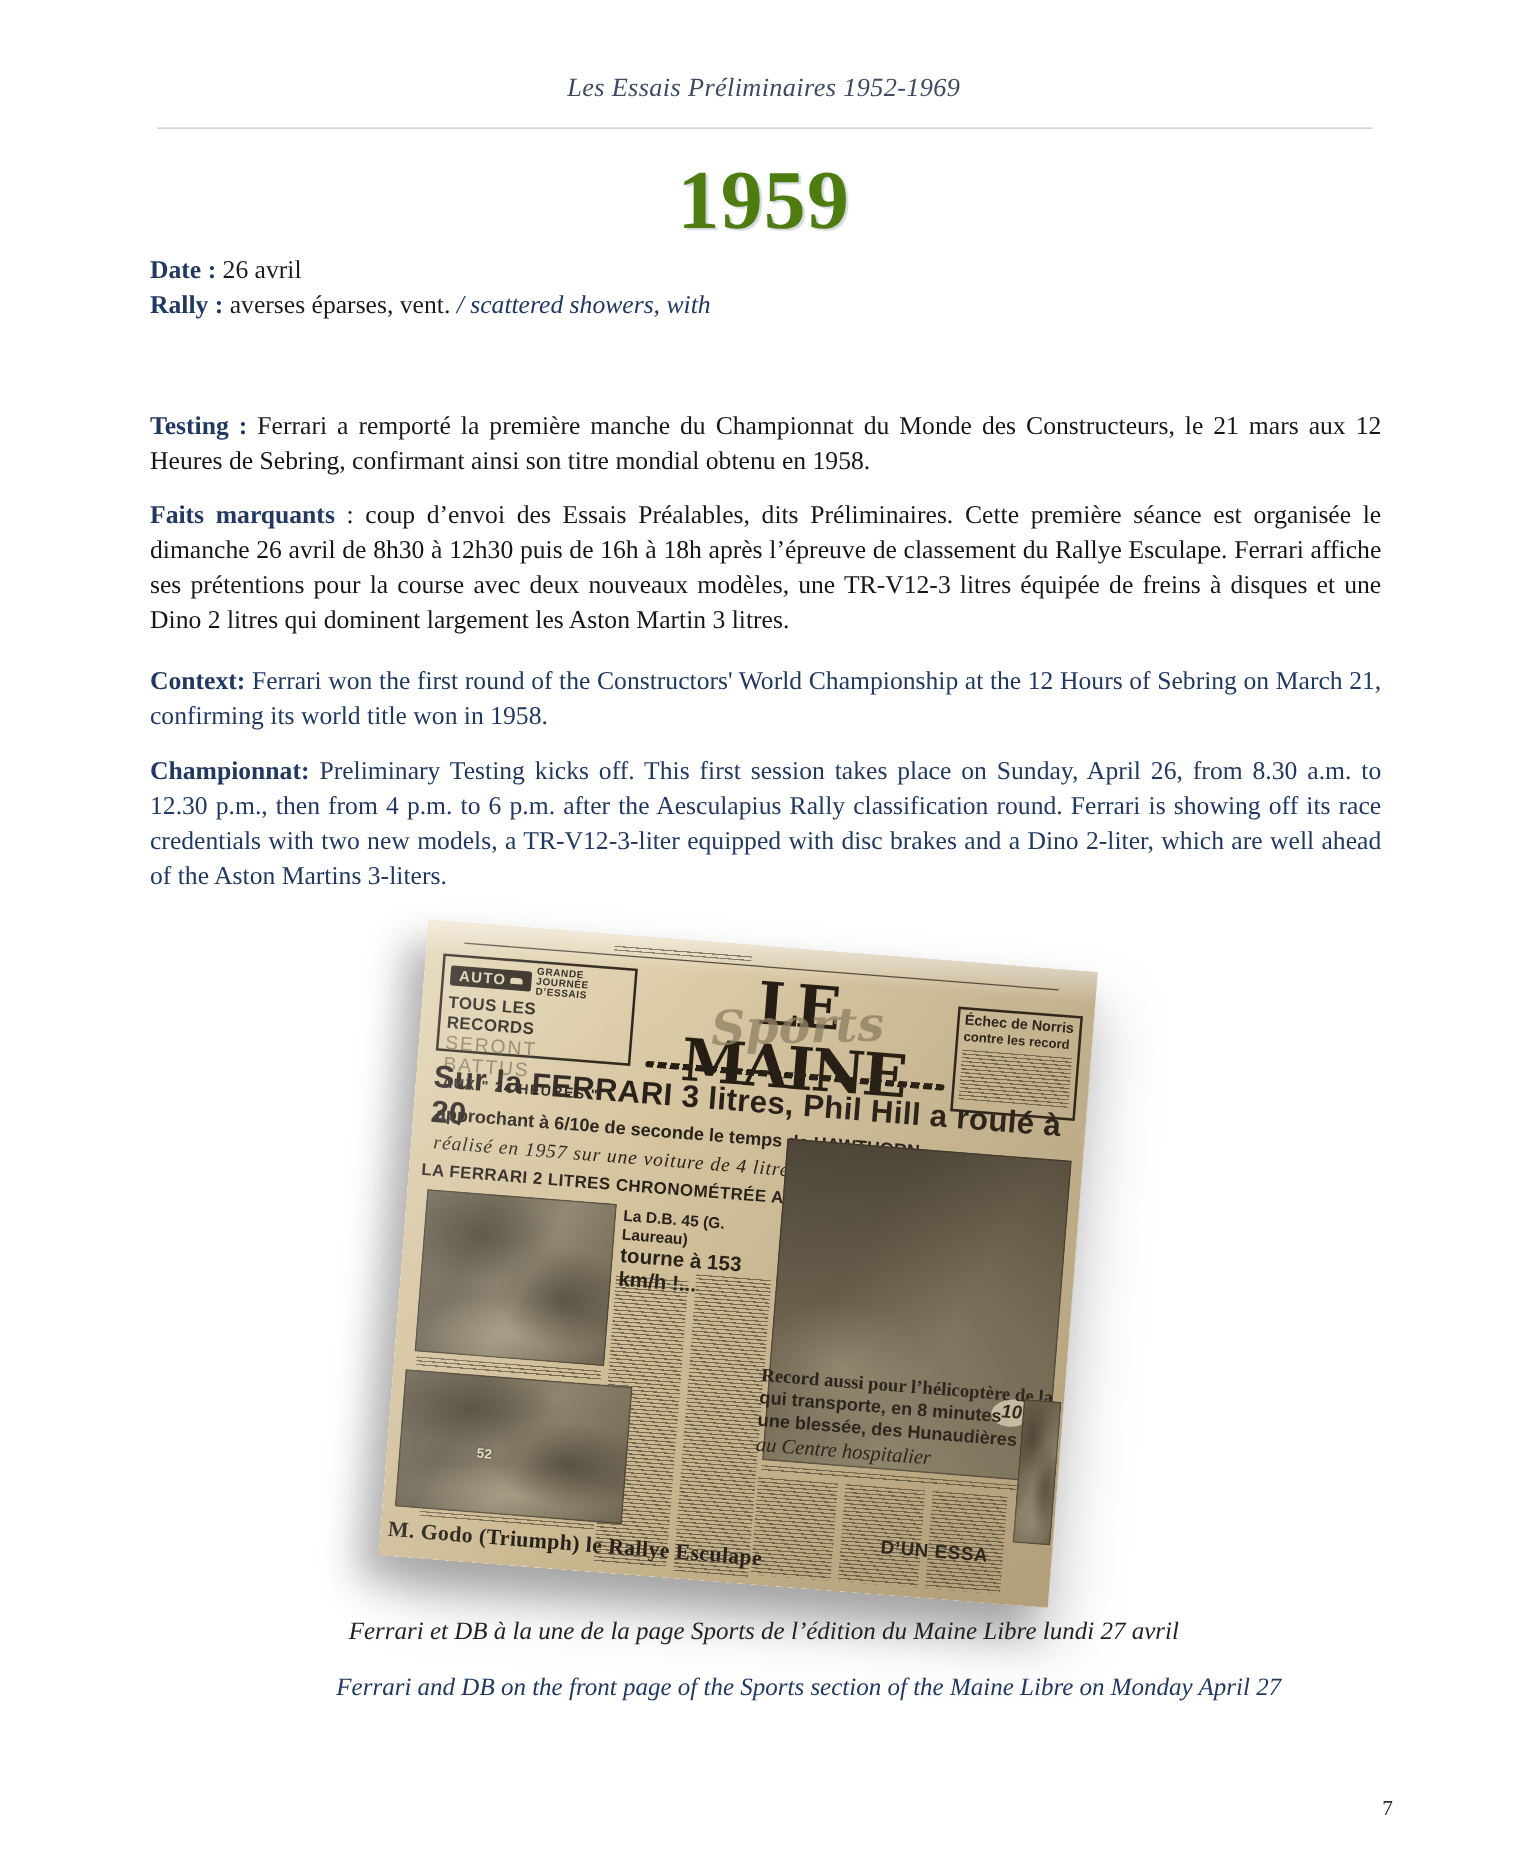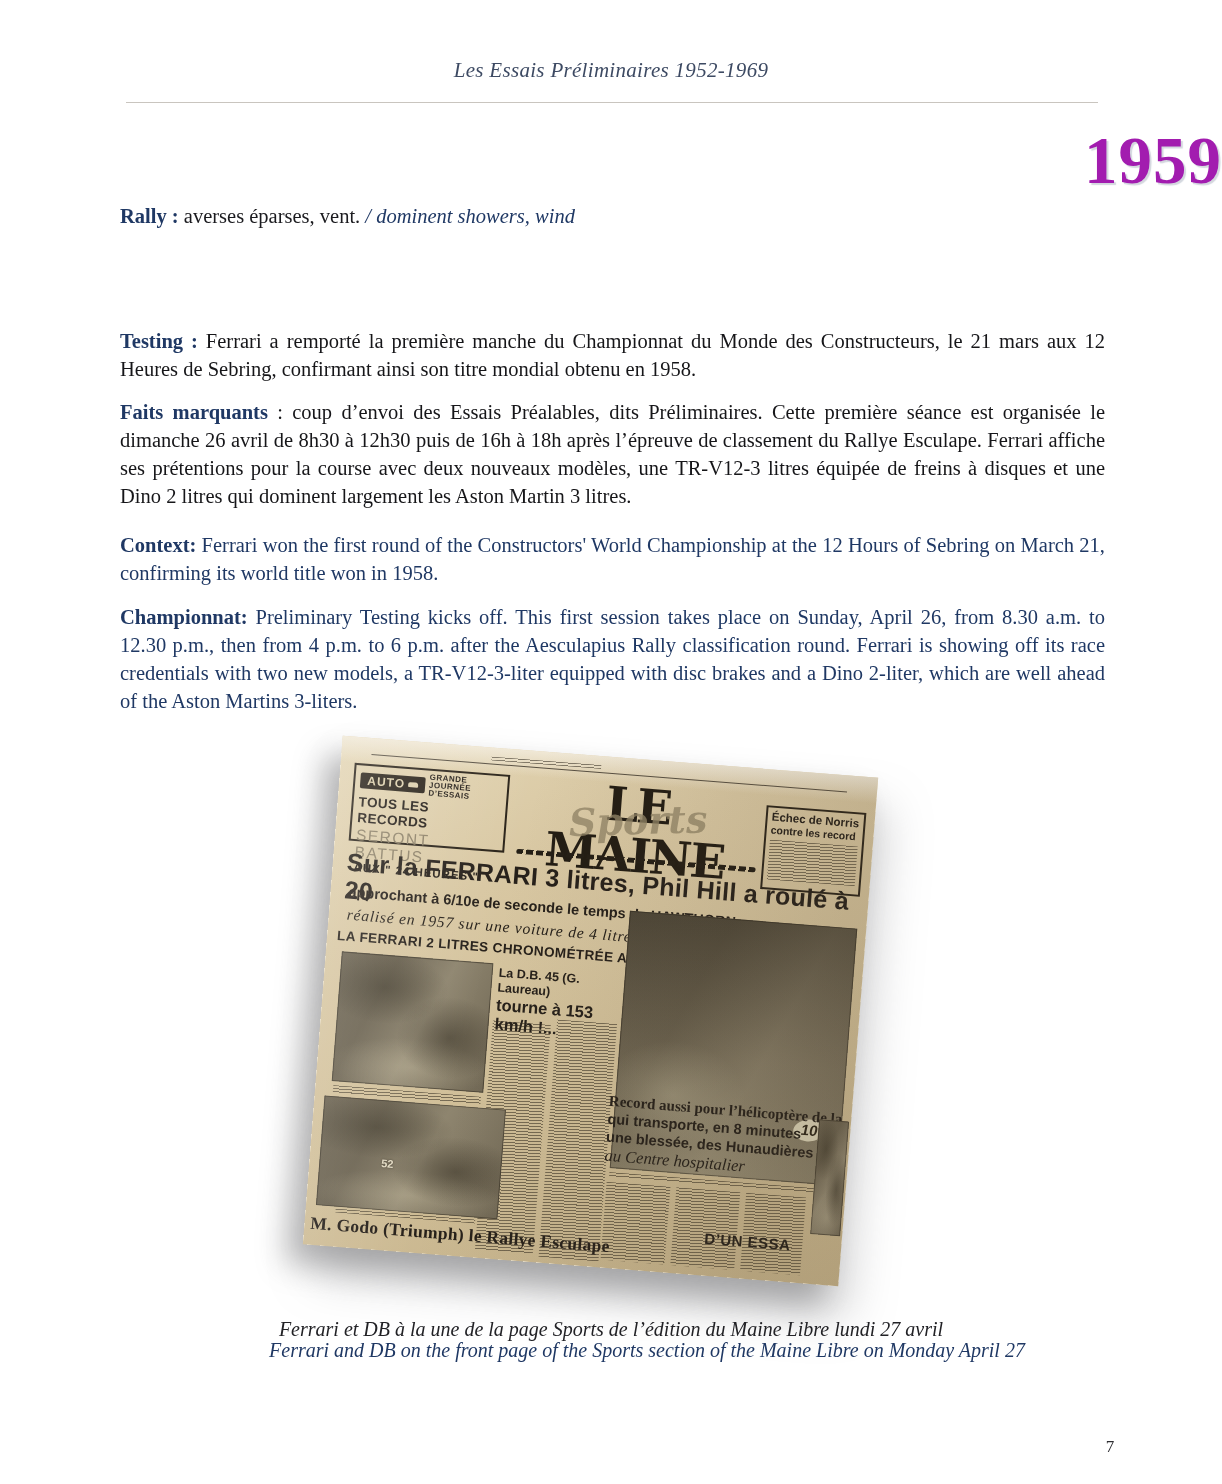--- a/index.html
+++ b/index.html
@@ -12,22 +12,22 @@
   
   .running-header{
     position:absolute;top:58px;left:0;width:100%;text-align:center;
     font-style:italic;font-size:21px;color:#3d4a63;letter-spacing:.3px;
   }
   .header-rule{
     position:absolute;top:102px;left:126px;width:972px;height:0;
     border:0;border-top:1px solid #c9c5bf;margin:0;
   }
   .year-title{
-    position:absolute;top:122px;left:0;width:100%;text-align:right;
-    font-size:67px;font-weight:bold;color:#a21caf;letter-spacing:1px;
+    position:absolute;top:122px;left:0;width:100%;text-align:center;
+    font-size:67px;font-weight:bold;color:#4d7c0f;letter-spacing:1px;
     text-shadow:2px 2px 1px rgba(130,140,160,.35);
   }
 
   
   .meta{position:absolute;top:202px;left:120px;font-size:20.5px;line-height:28px;}
   .meta .lbl{font-weight:bold;color:#1f3864;}
   .meta .it-en{font-style:italic;color:#1f3864;}
 
   
   .para{
@@ -125,37 +125,41 @@
   .np-rec4{font:italic 16.5px/19px "Liberation Serif",serif;}
   .np-colC{left:298px;top:424px;width:64px;height:78px;}
   .np-colD{left:368px;top:424px;width:64px;height:78px;}
   .np-colE{left:438px;top:424px;width:60px;height:78px;}
   .np-essay{left:400px;top:464px;font:bold 15px/17px "Liberation Sans",sans-serif;letter-spacing:.5px;}
   .np-bottom-headline{left:6px;top:478px;width:310px;
     font:bold 17.5px/20px "Liberation Serif",serif;letter-spacing:.3px;}
 
   
   .caption{position:absolute;left:0;width:100%;text-align:center;font-style:italic;font-size:20px;}
-  .caption-fr{top:1294px;color:#222226;margin-top:24px;}
+  .caption-fr{top:1294px;color:#222226;}
   .caption-en{top:1339px;color:#1f3864;margin-left:36px;}
   .page-number{position:absolute;left:1090px;top:1437px;width:40px;text-align:center;
     font-size:17px;color:#2c2c30;}
 </style>
 </head>
 <body>
 
 <div class="running-header" data-interactable="false">Les Essais Préliminaires 1952-1969</div>
 <hr class="header-rule" data-interactable="false">
 <div class="year-title" data-interactable="false">1959</div>
 
 <div class="meta" data-interactable="false">
   <div data-interactable="false">
+    <span class="lbl" data-interactable="false">Date :</span>
+    <span data-interactable="false">26 avril</span>
+  </div>
+  <div data-interactable="false">
     <span class="lbl" data-interactable="false">Rally :</span>
     <span data-interactable="false">averses éparses, vent.</span>
-    <span class="it-en" data-interactable="false">/ dominent showers, wind</span>
+    <span class="it-en" data-interactable="false">/ scattered showers, with</span>
   </div>
 </div>
 
 <p class="para fr" id="para-contexte" data-interactable="false">
   <span class="lbl" data-interactable="false">Testing :</span>
   <span data-interactable="false">Ferrari a remporté la première manche du Championnat du Monde des Constructeurs, le 21 mars aux 12 Heures de Sebring, confirmant ainsi son titre mondial obtenu en 1958.</span>
 </p>
 
 <p class="para fr" id="para-faits" data-interactable="false">
   <span class="lbl" data-interactable="false">Faits marquants</span><span data-interactable="false"> : </span><span data-interactable="false">coup d’envoi des Essais Préalables, dits Préliminaires. Cette première séance est organisée le dimanche 26 avril de 8h30 à 12h30 puis de 16h à 18h après l’épreuve de classement du Rallye Esculape. Ferrari affiche ses prétentions pour la course avec deux nouveaux modèles, une TR-V12-3 litres équipée de freins à disques et une Dino 2 litres qui dominent largement les Aston Martin 3 litres.</span>

